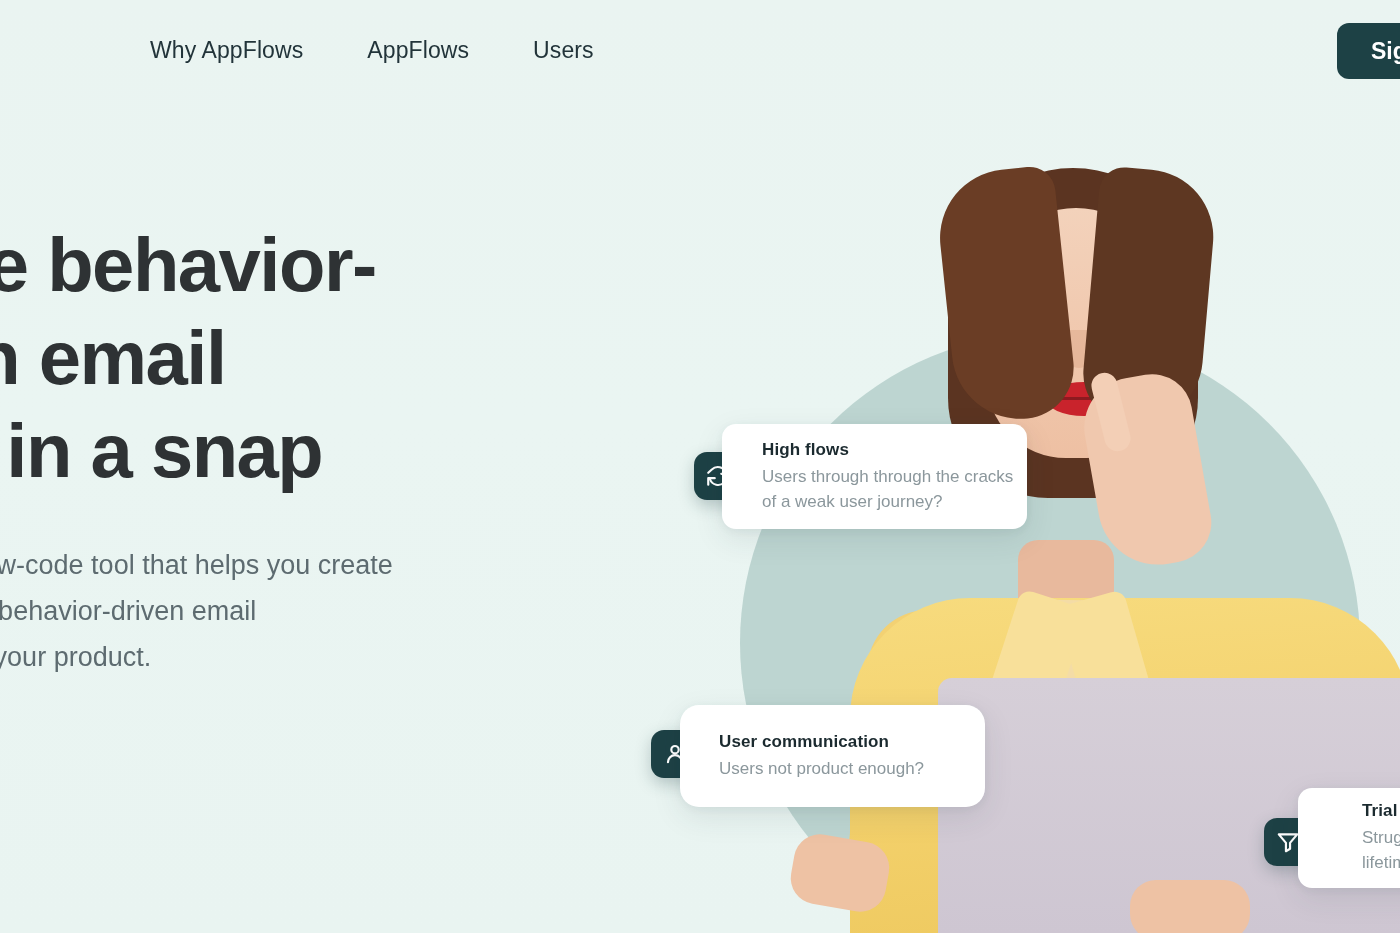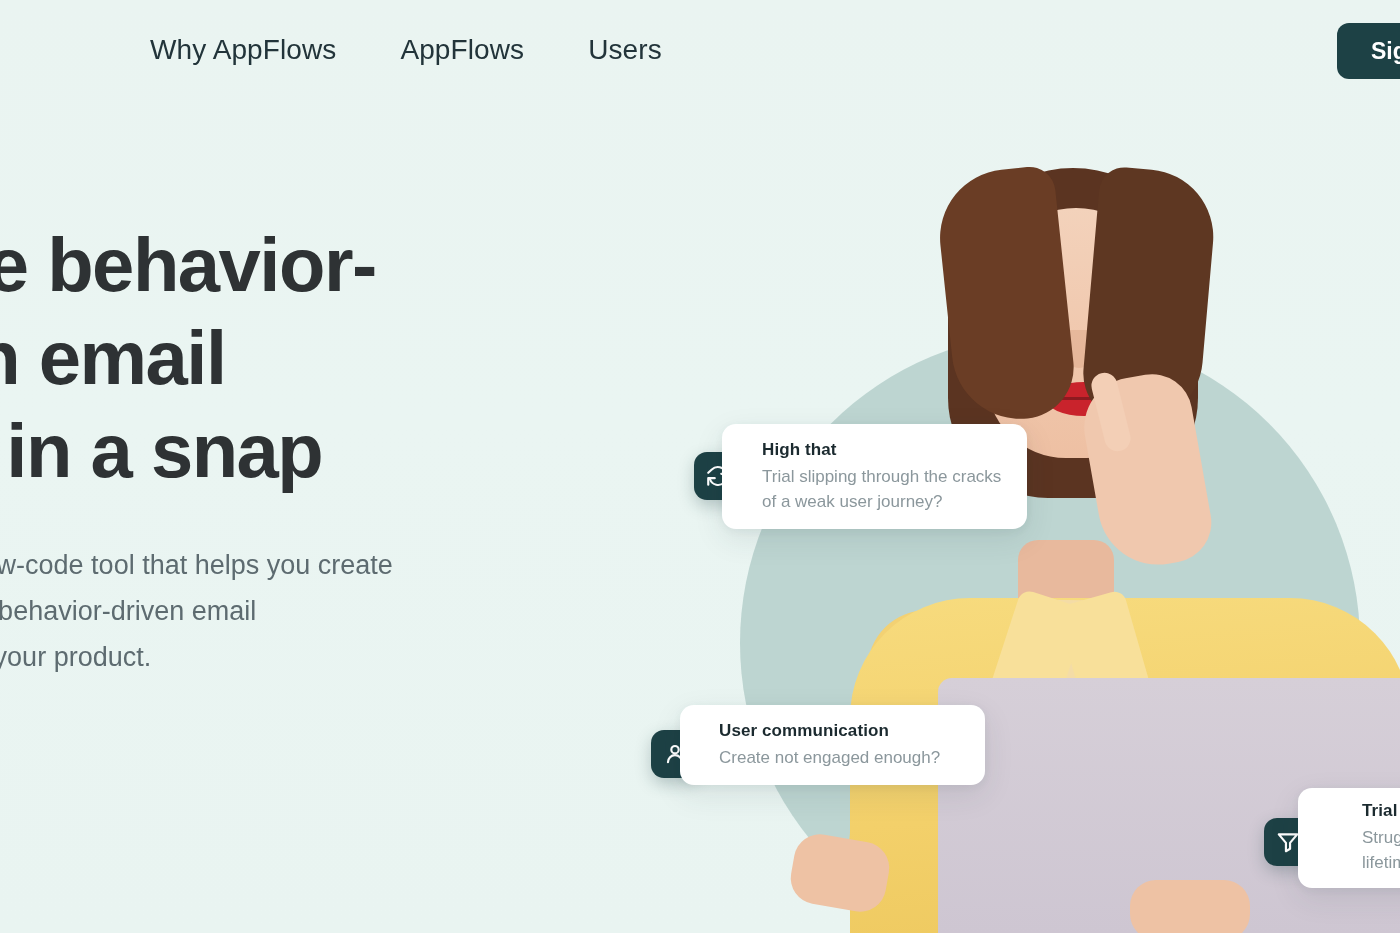--- a/index.html
+++ b/index.html
@@ -17,21 +17,21 @@
     overflow:hidden;
   }
 
   
   .navbar {
     position:absolute; top:0; left:0; width:1400px; height:100px;
     display:flex; align-items:center;
   }
   .nav-links { display:flex; align-items:center; gap:64px; margin-left:150px; }
   .nav-link {
-    font-size:28px; color:#22343a; letter-spacing:.1px;
+    font-size:23px; color:#22343a; letter-spacing:.1px;
     text-decoration:none; white-space:nowrap; cursor:pointer;
   }
   .signup-btn {
     position:absolute; left:1337px; top:23px;
     height:56px; min-width:120px; padding:0 34px;
     background:#1d4145; color:#ffffff;
     border:none; border-radius:12px;
     font-family:"Liberation Sans", sans-serif;
     font-size:23px; font-weight:bold; white-space:nowrap;
     display:flex; align-items:center; cursor:pointer;
@@ -170,21 +170,21 @@
   .card-desc {
     font-size:17px; line-height:25px; color:#8b979c; margin-top:4px;
   }
 
   
   #card-churn { left:722px; top:424px; width:305px; height:105px; }
   #icon-churn { left:694px; top:452px; }
   #card-churn .card-body { margin-left:40px; padding-right:10px; }
 
   
-  #card-usercomm { left:680px; top:705px; width:305px; height:80px; }
+  #card-usercomm { left:680px; top:705px; width:305px; height:102px;border-radius:19px; }
   #icon-usercomm { left:651px; top:730px; }
   #card-usercomm .card-body { margin-left:39px; }
 
   
   #card-trial { left:1298px; top:788px; width:250px; height:100px; }
   #icon-trial { left:1264px; top:818px; }
   #card-trial .card-body { margin-left:64px; }
 </style>
 </head>
 <body>
@@ -248,35 +248,35 @@
   <div class="card-icon" id="icon-churn">
     <svg viewBox="0 0 24 24" fill="none" stroke="#ffffff" stroke-width="2" stroke-linecap="round" stroke-linejoin="round">
       <polyline points="21 4 21 10 15 10"></polyline>
       <polyline points="3 20 3 14 9 14"></polyline>
       <path d="M19.4 9a8 8 0 0 0-13.1-3L3 9"></path>
       <path d="M4.6 15a8 8 0 0 0 13.1 3l3.3-3"></path>
     </svg>
   </div>
   <div class="card" id="card-churn">
     <div class="card-body">
-      <div class="card-title">High that</div>
-      <div class="card-desc">Trial slipping through the cracks of a weak user journey?</div>
+      <div class="card-title">High flows</div>
+      <div class="card-desc">Users through through the cracks of a weak user journey?</div>
     </div>
   </div>
 
   <div class="card-icon" id="icon-usercomm">
     <svg viewBox="0 0 24 24" fill="none" stroke="#ffffff" stroke-width="2" stroke-linecap="round" stroke-linejoin="round">
       <circle cx="12" cy="8" r="3.4"></circle>
       <path d="M5.5 19.5a6.5 6.5 0 0 1 13 0"></path>
     </svg>
   </div>
   <div class="card" id="card-usercomm">
     <div class="card-body">
       <div class="card-title">User communication</div>
-      <div class="card-desc">Create not engaged enough?</div>
+      <div class="card-desc">Users not product enough?</div>
     </div>
   </div>
 
   <div class="card-icon" id="icon-trial">
     <svg viewBox="0 0 24 24" fill="none" stroke="#ffffff" stroke-width="2" stroke-linecap="round" stroke-linejoin="round">
       <path d="M3.5 5h17l-6.6 7.8v5.4l-3.8 2.3v-7.7z"></path>
     </svg>
   </div>
   <div class="card" id="card-trial">
     <div class="card-body">

